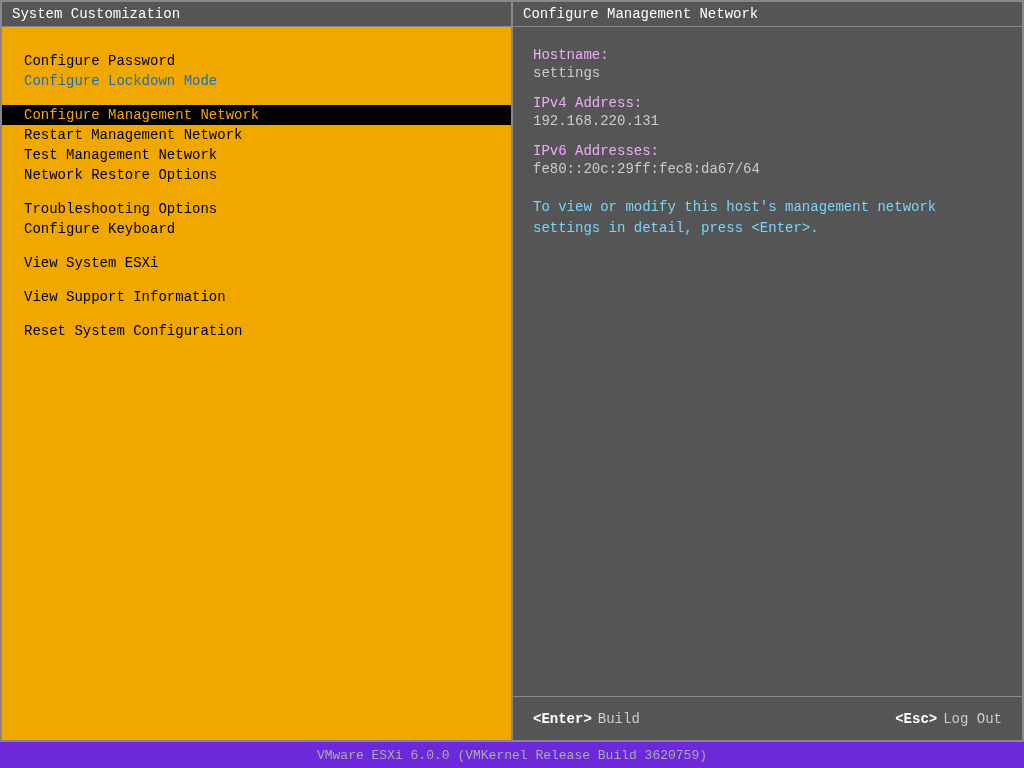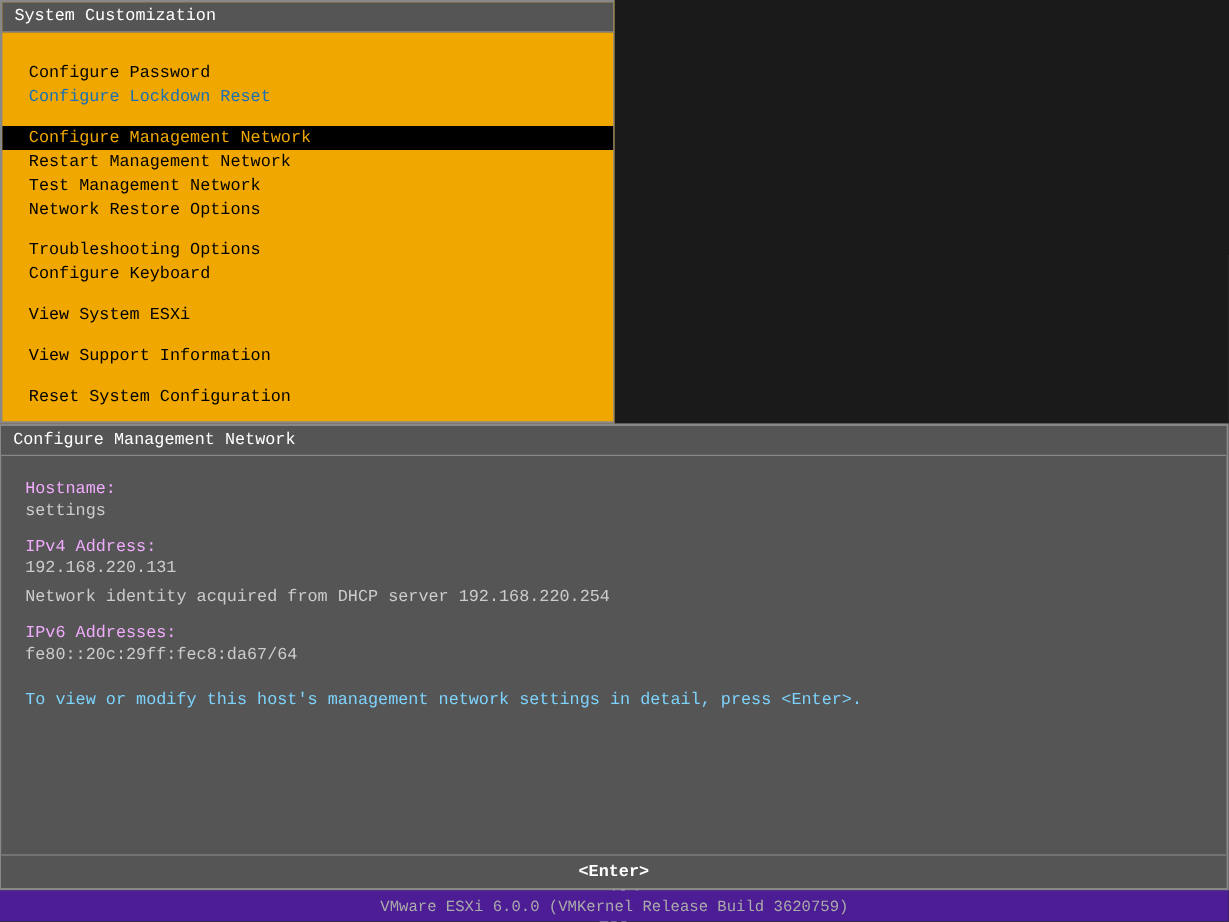--- a/index.html
+++ b/index.html
@@ -1,19 +1,18 @@
 <!DOCTYPE html>
 <html><head>
   <meta charset="utf-8">
   <style>
     * {
       margin: 0;
       padding: 0;
       box-sizing: border-box;
-      flex-direction: column;
     }
 
     body {
       width: 1024px;
       height: 768px;
       background: #1a1a1a;
       font-family: 'Courier New', Courier, monospace;
       font-size: 14px;
       overflow: hidden;
     }
@@ -133,37 +132,37 @@
 
     
     #action-bar {
       background: #555;
       border-top: 1px solid #888;
       padding: 6px 20px;
       display: flex;
       justify-content: space-between;
       color: #ccc;
       font-size: 14px;
-      height: 28px;
+      height: 44px;
     }
 
     .action-item {
       display: flex;
       align-items: center;
       gap: 6px;
     }
 
     .action-key {
       color: #fff;
       font-weight: bold;
     }
 
     
     #footer-bar {
-      background: #4c1d95;
+      background: #6d28d9;
       color: #aaa;
       text-align: center;
       padding: 4px;
       font-size: 13px;
       height: 26px;
       display: flex;
       align-items: center;
       justify-content: center;
     }
   </style>
@@ -173,21 +172,21 @@
 <div id="app">
   <div id="main-area">
 
     <div id="left-panel">
       <div id="left-header">
         <span>System Customization</span>
       </div>
       <div id="left-menu">
         <div class="menu-spacer"></div>
         <div class="menu-item">Configure Password</div>
-        <div class="menu-item link-style">Configure Lockdown Reset</div>
+        <div class="menu-item link-style">Configure Lockdown Mode</div>
         <div class="menu-spacer"></div>
         <div class="menu-item selected">Configure Management Network</div>
         <div class="menu-item">Restart Management Network</div>
         <div class="menu-item">Test Management Network</div>
         <div class="menu-item">Network Restore Options</div>
         <div class="menu-spacer"></div>
         <div class="menu-item">Troubleshooting Options</div>
         <div class="menu-item">Configure Keyboard</div>
         <div class="menu-spacer"></div>
         <div class="menu-item">View System ESXi</div>
@@ -202,21 +201,20 @@
       <div id="right-header">
         <span>Configure Management Network</span>
       </div>
       <div id="right-content">
         <div class="info-label">Hostname:</div>
         <div class="info-value">settings</div>
 
         <div class="info-label">IPv4 Address:</div>
         <div class="info-value">192.168.220.131</div>
 
-        <div class="info-text">Network identity acquired from DHCP server 192.168.220.254</div>
 
         <div class="info-label">IPv6 Addresses:</div>
         <div class="info-value">fe80::20c:29ff:fec8:da67/64</div>
 
         <div class="info-hint">To view or modify this host's management network settings in detail, press &lt;Enter&gt;.</div>
       </div>
 
       <div id="action-bar">
         <div class="action-item">
           <span class="action-key">&lt;Enter&gt;</span>

